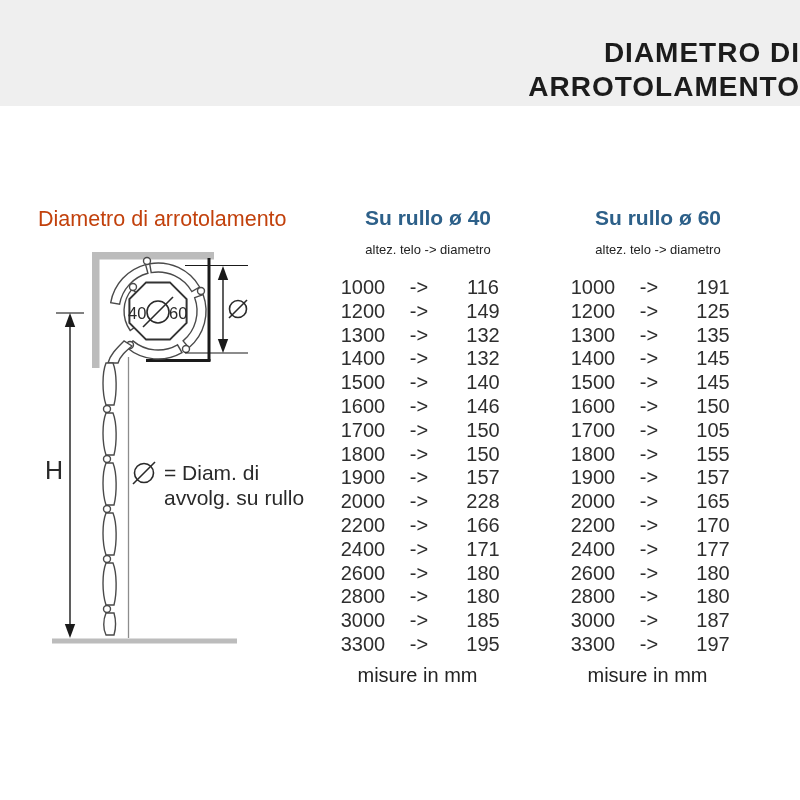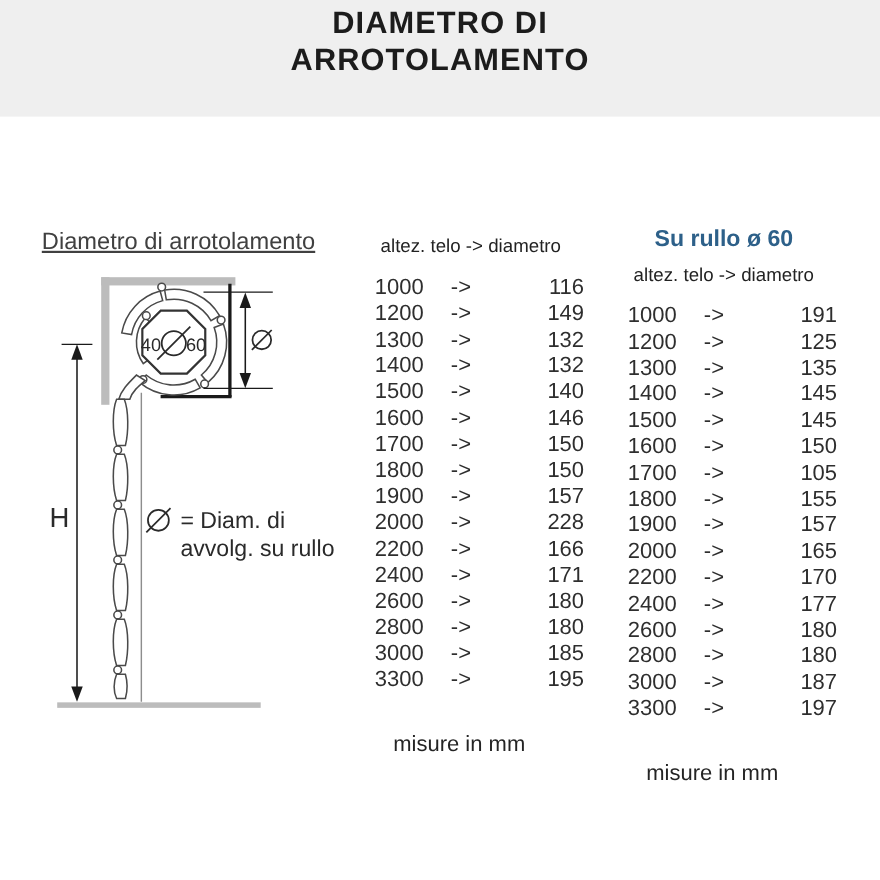--- a/index.html
+++ b/index.html
@@ -1,49 +1,49 @@
 <!DOCTYPE html>
 <html><head>
 <meta charset="utf-8">
 <style>
   html,body{margin:0;padding:0;background:#ffffff;font-family:"Liberation Sans",sans-serif;}
   .page{position:relative;width:800px;height:800px;background:#ffffff;overflow:hidden;}
 
   
   .header-band{position:absolute;left:0;top:0;width:800px;height:106px;background:#efefef;}
-  .page-title{padding-top:4px;text-align:center;color:#1c1c1c;font-size:28px;font-weight:700;
+  .page-title{padding-top:36px;text-align:right;color:#1c1c1c;font-size:28px;font-weight:700;
               letter-spacing:1px;line-height:34px;}
 
   
   .diagram-heading{position:absolute;left:38px;top:206px;font-size:21.5px;font-weight:500;
-                   color:#404040;line-height:26px;white-space:nowrap;text-decoration:underline;}
+                   color:#c2410c;line-height:26px;white-space:nowrap;}
   .diagram-svg{position:absolute;left:40px;top:245px;}
 
   
   .slat{fill:#ffffff;stroke:#4a4a4a;stroke-width:1.4;}
   .blackline{stroke:#1a1a1a;stroke-width:3;fill:none;}
   .dimline{stroke:#1a1a1a;stroke-width:1.4;fill:none;}
   .extline{stroke:#1a1a1a;stroke-width:1.1;fill:none;}
   .arrowhead{fill:#1a1a1a;stroke:none;}
   .diaglyph{stroke:#2a2a2a;stroke-width:1.6;fill:none;}
   .svgtext{fill:#2a2a2a;}
 
   
   .table-col{position:absolute;top:205px;width:210px;}
   #tcol-0{left:323px;}
   #tcol-1{left:553px;}
   .t-title{text-align:center;color:#2d6089;font-size:21px;font-weight:600;line-height:26px;white-space:nowrap;}
-  .t-sub{margin-top:6px;color:#222222;font-size:17px;font-weight:500;line-height:26px;
+  .t-sub{margin-top:6px;color:#222222;font-size:13px;font-weight:500;line-height:26px;
          text-align:center;white-space:nowrap;}
   .t-rows{margin-top:13px;}
   .trow{display:flex;line-height:23.8px;font-size:20px;color:#2e2e2e;white-space:nowrap;}
   .trow .alt{width:80px;text-align:center;}
   .trow .arr{width:32px;text-align:center;}
-  .trow .dia{width:96px;text-align:right;}
-  .t-footer{margin-top:35px;text-align:center;padding-right:21px;font-size:20px;color:#242424;}
+  .trow .dia{width:96px;text-align:center;}
+  .t-footer{margin-top:7px;text-align:center;padding-right:21px;font-size:20px;color:#242424;}
 </style>
 </head>
 <body>
 
 <div class="page">
 
   <div class="header-band">
     <div class="page-title">
       <div>DIAMETRO DI</div>
       <div>ARROTOLAMENTO</div>
@@ -130,20 +130,21 @@
       <g>
         <circle class="diaglyph" cx="104" cy="228" r="9.5"></circle>
         <line class="diaglyph" x1="93" y1="239" x2="115" y2="217"></line>
       </g>
       <text class="svgtext" x="124" y="235" font-size="21">= Diam. di</text>
       <text class="svgtext" x="124" y="260" font-size="21">avvolg. su rullo</text>
     </g>
   </svg>
 
   <div class="table-col" id="tcol-0">
+    <div class="t-title">Su rullo ø 40</div>
     <div class="t-sub">altez. telo -&gt; diametro</div>
     <div class="t-rows" id="rows-0">
         <div class="trow">
           <span class="alt">1000</span>
           <span class="arr">-&gt;</span>
           <span class="dia">116</span>
         </div>
         <div class="trow">
           <span class="alt">1200</span>
           <span class="arr">-&gt;</span>

